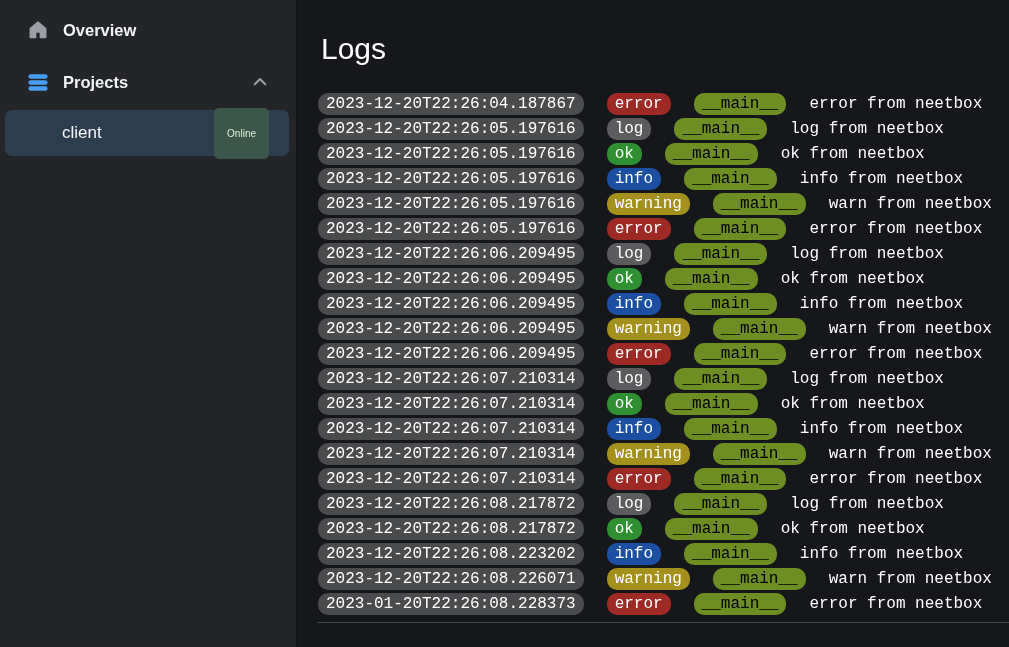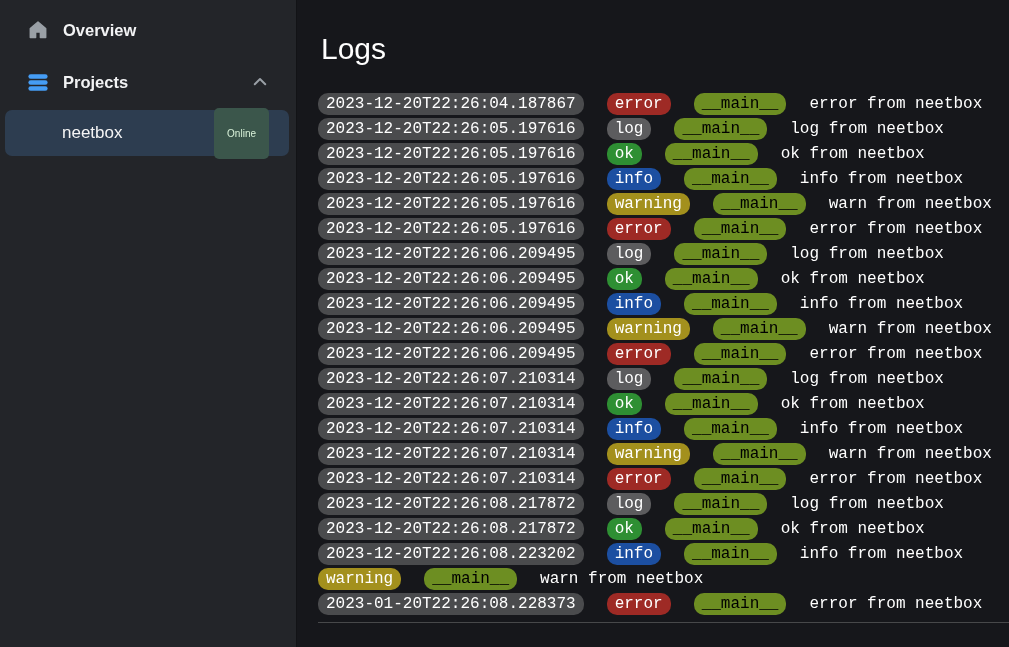--- a/index.html
+++ b/index.html
@@ -127,21 +127,21 @@
     </span>
     <span class="nav-label">Projects</span>
     <span class="chevron">
       <svg width="18" height="18" viewBox="0 0 24 24">
         <polyline points="5,15 12,8 19,15" fill="none" stroke="#9aa0a6" stroke-width="2.6" stroke-linecap="round" stroke-linejoin="round"></polyline>
       </svg>
     </span>
   </div>
 
   <div class="project-row">
-    <span class="project-name">neetbox</span>
+    <span class="project-name">client</span>
     <span class="status-badge">Online</span>
   </div>
 </aside>
 
 <main class="main">
   <h1 class="page-title">Logs</h1>
   <div class="log-list" id="log-list">
   <div class="log-row">
     <span class="badge ts">2023-12-20T22:26:04.187867</span>
     <span class="badge level level-error">error</span>
@@ -269,20 +269,21 @@
   </div>
 
   <div class="log-row">
     <span class="badge ts">2023-12-20T22:26:08.223202</span>
     <span class="badge level level-info">info</span>
     <span class="badge module">__main__</span>
     <span class="message">info from neetbox</span>
   </div>
 
   <div class="log-row">
+    <span class="badge ts">2023-12-20T22:26:08.226071</span>
     <span class="badge level level-warning">warning</span>
     <span class="badge module">__main__</span>
     <span class="message">warn from neetbox</span>
   </div>
 
   <div class="log-row">
     <span class="badge ts">2023-01-20T22:26:08.228373</span>
     <span class="badge level level-error">error</span>
     <span class="badge module">__main__</span>
     <span class="message">error from neetbox</span>

